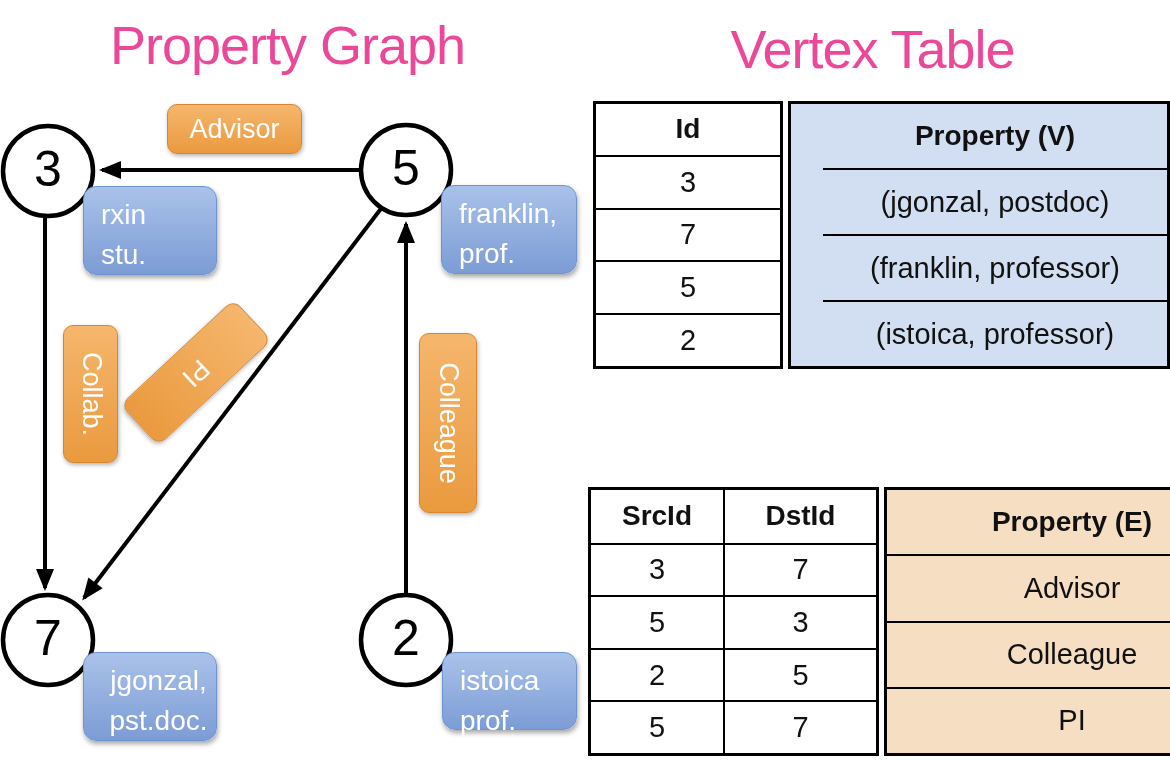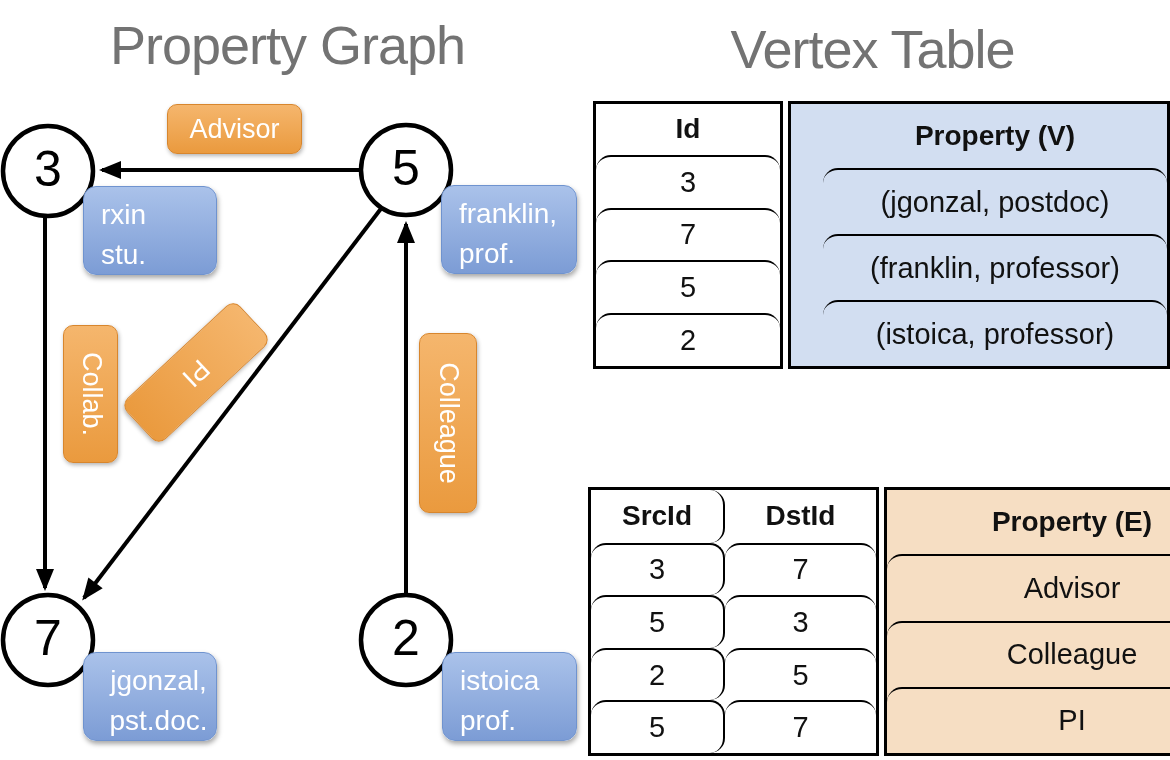--- a/index.html
+++ b/index.html
@@ -23,21 +23,21 @@
     overflow: hidden;
     font-family: "Liberation Sans", sans-serif;
     color: #111;
   }
   .big-title {
     position: absolute;
     font-size: 54px;
     font-weight: 300;
     letter-spacing: -1px;
     text-align: center;
-    color: #737373;
+    color: #ec4899;
     white-space: nowrap;
   }
   #graph-title { left: 0; top: 14px; width: 575px; }
   #vertex-title { left: 585px; top: 18px; width: 575px; }
   #edge-title  { left: 585px; top: 398px; width: 575px; }
 
   
   #graph-svg { position: absolute; left: 0; top: 0; }
 
   
@@ -94,21 +94,20 @@
     background: #fff;
   }
   .cell {
     flex: 1;
     display: flex;
     align-items: center;
     justify-content: center;
     font-size: 29px;
     font-weight: 300;
     white-space: nowrap;
-    border-radius: 15px;
   }
   .cell.hdr { font-weight: bold; font-size: 28px; }
   .rowline { border-top: 2.5px solid #000; }
   .subtbl.vfill { background: var(--vertex-fill); padding-left: 32px; }
   .subtbl.efill { background: var(--edge-fill); }
   .grid2 {
     display: grid;
     grid-template-columns: 47% 53%;
     grid-auto-rows: 1fr;
   }
@@ -165,21 +164,21 @@
     <div>stu.</div>
   </div>
   <div class="prop-box" style="left:422px; top:185px; width:136px; height:89px;">
     <div>franklin,</div>
     <div>prof.</div>
   </div>
   <div class="prop-box" style="left:64px; top:652px; width:134px; height:89px;text-align:center;">
     <div>jgonzal,</div>
     <div>pst.doc.</div>
   </div>
-  <div class="prop-box" style="left:423px; top:652px; width:135px; height:89px;">
+  <div class="prop-box" style="left:423px; top:652px; width:135px; height:78px;">
     <div>istoica</div>
     <div>prof.</div>
   </div>
 
   <div class="tbl" style="left:593px; top:101px; width:577px; height:268px;">
     <div class="subtbl" style="width:190px;">
       <div class="cell hdr">Id</div>
       <div class="cell rowline">3</div>
       <div class="cell rowline">7</div>
       <div class="cell rowline">5</div>

